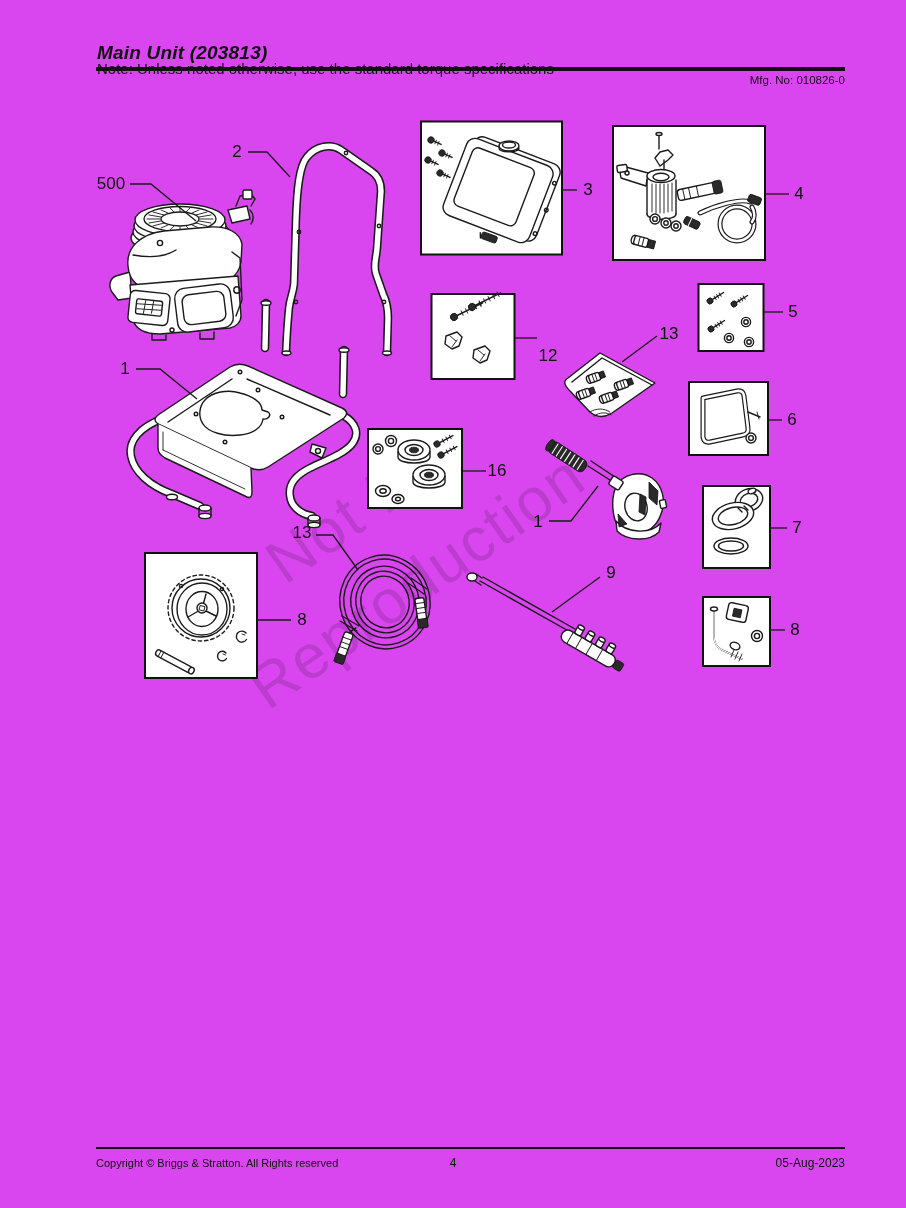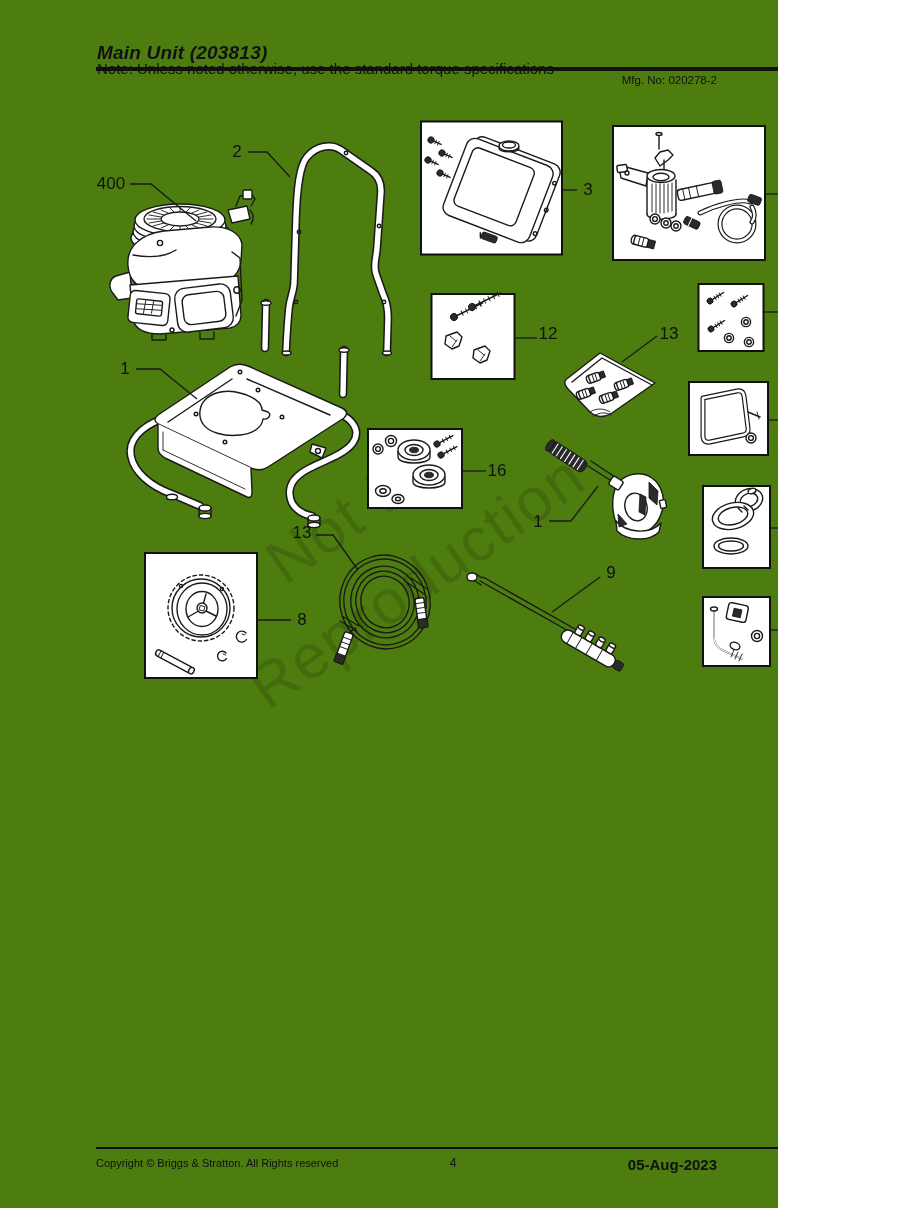--- a/index.html
+++ b/index.html
@@ -1,28 +1,28 @@
 <!DOCTYPE html>
 <html><head>
 <meta charset="utf-8">
 <style>
   html,body{margin:0;padding:0;background:#fff;}
-  .page{position:relative;width:778px;height:1208px;background:#4d7c0f;
+  .page{position:relative;width:906px;height:1208px;background:#d946ef;
         font-family:"Liberation Sans",sans-serif;color:#111;overflow:hidden;}
   .title{position:absolute;left:97px;top:42px;font-size:19px;font-weight:bold;font-style:italic;letter-spacing:.2px;}
   .hrule{position:absolute;left:96px;top:67px;width:749px;height:4px;background:#111;}
   .note{position:absolute;left:97px;top:60px;font-size:15px;}
   .mfg{position:absolute;right:61px;top:74px;font-size:11.5px;}
   .watermark{position:absolute;left:120px;top:450px;width:540px;text-align:center;
              transform:rotate(-35deg);font-size:62px;letter-spacing:2px;color:#000;
              opacity:.13;line-height:1.5;pointer-events:none;}
   .frule{position:absolute;left:96px;top:1147px;width:749px;height:2px;background:#111;}
   .fcopy{position:absolute;left:96px;top:1157px;font-size:11px;}
   .fpage{position:absolute;left:0;top:1156px;width:906px;text-align:center;font-size:12px;}
-  .fdate{position:absolute;right:61px;top:1156px;font-size:15px;font-weight:bold;}
+  .fdate{position:absolute;right:61px;top:1156px;font-size:12px;}
   .callout{position:absolute;transform:translate(-50%,-50%);font-size:17px;color:#111;white-space:nowrap;}
   svg.diagram{position:absolute;left:0;top:0;}
   .ln{fill:none;stroke:#1a1a1a;stroke-width:1.4;stroke-linecap:round;stroke-linejoin:round}
   .lnw{fill:#fff;stroke:#1a1a1a;stroke-width:1.4;stroke-linejoin:round}
   .thin{fill:none;stroke:#1a1a1a;stroke-width:.9;stroke-linecap:round}
   .wt{fill:none;stroke:#fff;stroke-width:1.1;stroke-linecap:round}
   .dk{fill:#2a2a2a;stroke:#111;stroke-width:.8}
   .box{fill:#fff;stroke:#111;stroke-width:2}
   .ld{fill:none;stroke:#1a1a1a;stroke-width:1.3}
   .tO{fill:none;stroke:#1a1a1a;stroke-width:8.5;stroke-linecap:round;stroke-linejoin:round}
@@ -31,21 +31,21 @@
   .tI2{fill:none;stroke:#fff;stroke-width:2.6;stroke-linecap:round;stroke-linejoin:round}
 </style>
 </head>
 <body>
 
 <div class="page">
 
   <div class="title">Main Unit (203813)</div>
   <div class="hrule"></div>
   <div class="note">Note: Unless noted otherwise, use the standard torque specifications</div>
-  <div class="mfg">Mfg. No: 020278-2</div>
+  <div class="mfg">Mfg. No: 010826-0</div>
 
   <div class="watermark">
     <div>Not For</div>
     <div>Reproduction</div>
   </div>
 
   <svg class="diagram" width="906" height="1208" viewBox="0 0 906 1208">
 
     <g>
       <path class="lnw" d="M 130,272 L 116,276 C 110,278 108,286 112,292 L 118,300 L 132,298 Z"></path>
@@ -440,33 +440,33 @@
       <polyline class="ld" points="600,577 552,612"></polyline>
       <polyline class="ld" points="549,521 571,521 598,486"></polyline>
       <polyline class="ld" points="657,336 622,362"></polyline>
       <polyline class="ld" points="515,338 537,338"></polyline>
       <polyline class="ld" points="462,471 486,471"></polyline>
       <polyline class="ld" points="316,535 333,535 358,570"></polyline>
       <polyline class="ld" points="257,620 291,620"></polyline>
     </g>
   </svg>
 
-  <div class="callout" style="left:111px;top:184px">400</div>
+  <div class="callout" style="left:111px;top:184px">500</div>
   <div class="callout" style="left:125px;top:369px">1</div>
   <div class="callout" style="left:237px;top:152px">2</div>
   <div class="callout" style="left:588px;top:190px">3</div>
   <div class="callout" style="left:799px;top:194px">4</div>
   <div class="callout" style="left:793px;top:312px">5</div>
   <div class="callout" style="left:792px;top:420px">6</div>
   <div class="callout" style="left:797px;top:528px">7</div>
   <div class="callout" style="left:795px;top:630px">8</div>
   <div class="callout" style="left:611px;top:573px">9</div>
   <div class="callout" style="left:538px;top:522px">1</div>
   <div class="callout" style="left:669px;top:334px">13</div>
-  <div class="callout" style="left:548px;top:334px">12</div>
+  <div class="callout" style="left:548px;top:356px">12</div>
   <div class="callout" style="left:497px;top:471px">16</div>
   <div class="callout" style="left:302px;top:533px">13</div>
   <div class="callout" style="left:302px;top:620px">8</div>
 
   <div class="frule"></div>
   <div class="fcopy">Copyright ©  Briggs &amp; Stratton. All Rights reserved</div>
   <div class="fpage">4</div>
   <div class="fdate">05-Aug-2023</div>
 </div>
 

